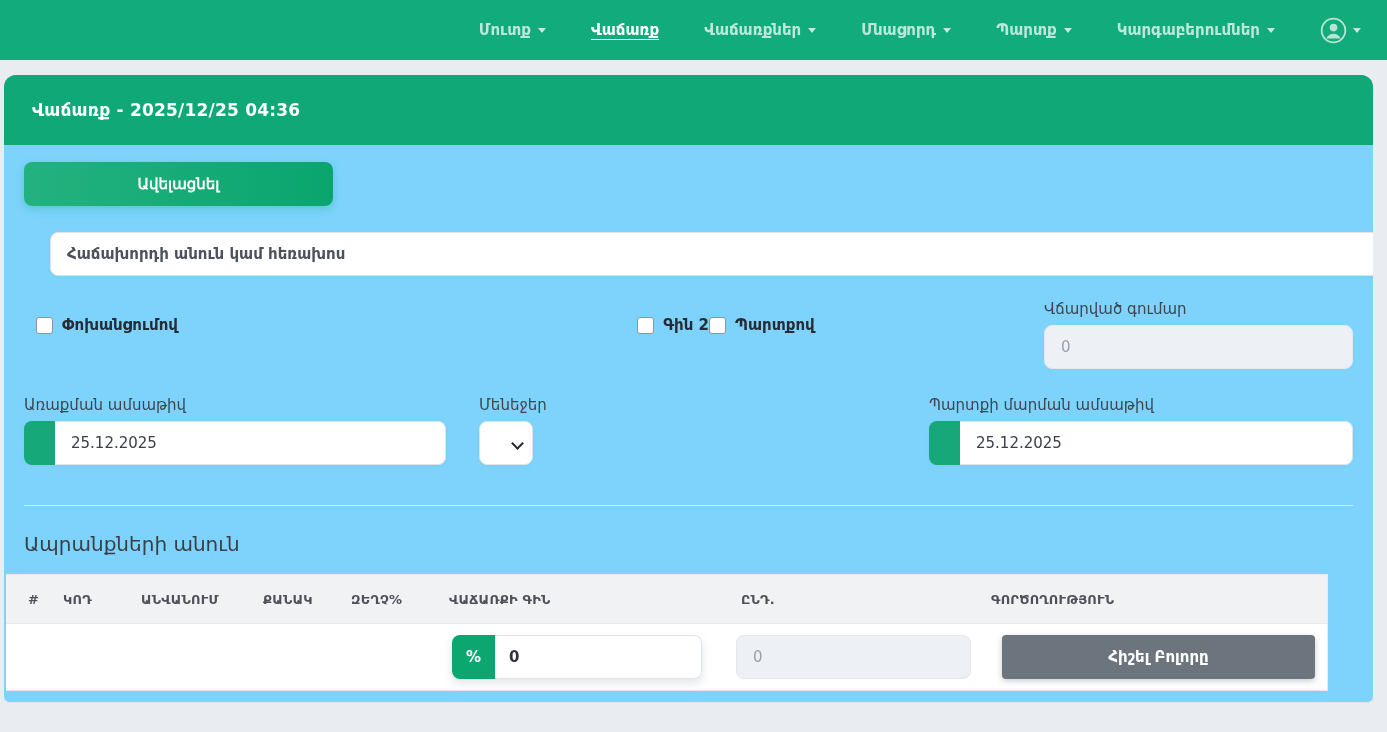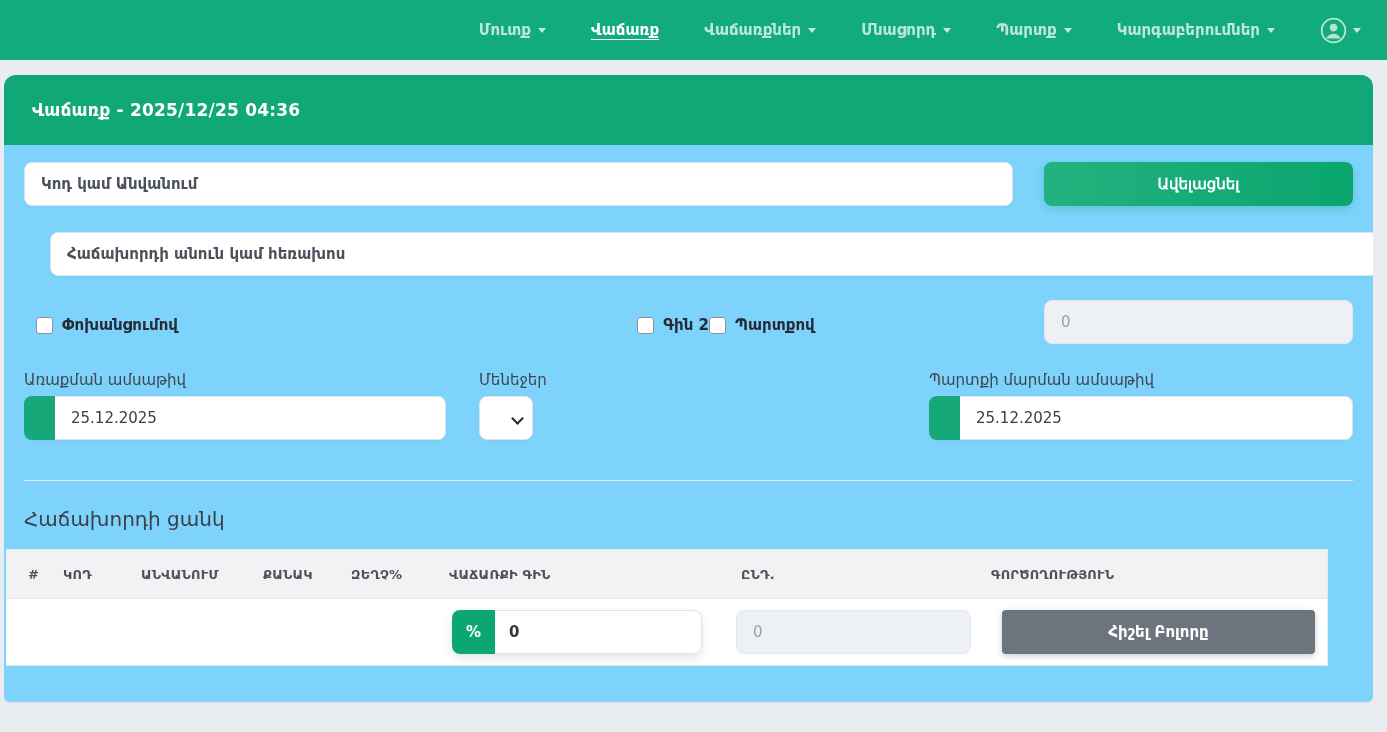--- a/index.html
+++ b/index.html
@@ -180,21 +180,20 @@
 
 <div class="card">
 
   <div class="card-header">
     <span class="card-title">Վաճառք - 2025/12/25 04:36</span>
   </div>
 
   <div class="form">
 
     <div class="row1">
-      <input type="text" placeholder="Կոդ կամ Անվանում" style="">
       <button class="btn-add">Ավելացնել</button>
     </div>
 
     <div class="row2">
       <input type="text" placeholder="Հաճախորդի անուն կամ հեռախոս" style="">
     </div>
 
     <div class="row3">
       <div class="checks">
         <label class="check">
@@ -204,20 +203,21 @@
         <label class="check">
           <input type="checkbox" class="checkbox" style="">
           <span>Գին 2</span>
         </label>
         <label class="check">
           <input type="checkbox" class="checkbox" style="">
           <span>Պարտքով</span>
         </label>
       </div>
       <div class="paid">
+        <span class="field-label">Վճարված գումար</span>
         <input type="text" disabled="" value="0" style="">
       </div>
     </div>
 
     <div class="row4">
       <div class="fld-date-left">
         <span class="field-label">Առաքման ամսաթիվ</span>
         <div class="date-group">
           <button class="date-addon"></button>
           <input type="text" value="25.12.2025" style="">
@@ -234,21 +234,21 @@
         <span class="field-label">Պարտքի մարման ամսաթիվ</span>
         <div class="date-group">
           <button class="date-addon"></button>
           <input type="text" value="25.12.2025" style="">
         </div>
       </div>
     </div>
 
     <div class="divider"></div>
 
-    <div class="section-title">Հաճախորդի ցանկ</div>
+    <div class="section-title">Ապրանքների անուն</div>
   </div>
 
   <div class="tbl">
     <div class="tbl-head">
       <span class="th">#</span>
       <span class="th">ԿՈԴ</span>
       <span class="th">ԱՆՎԱՆՈՒՄ</span>
       <span class="th">ՔԱՆԱԿ</span>
       <span class="th">ԶԵՂՉ%</span>
       <span class="th">ՎԱՃԱՌՔԻ ԳԻՆ</span>

